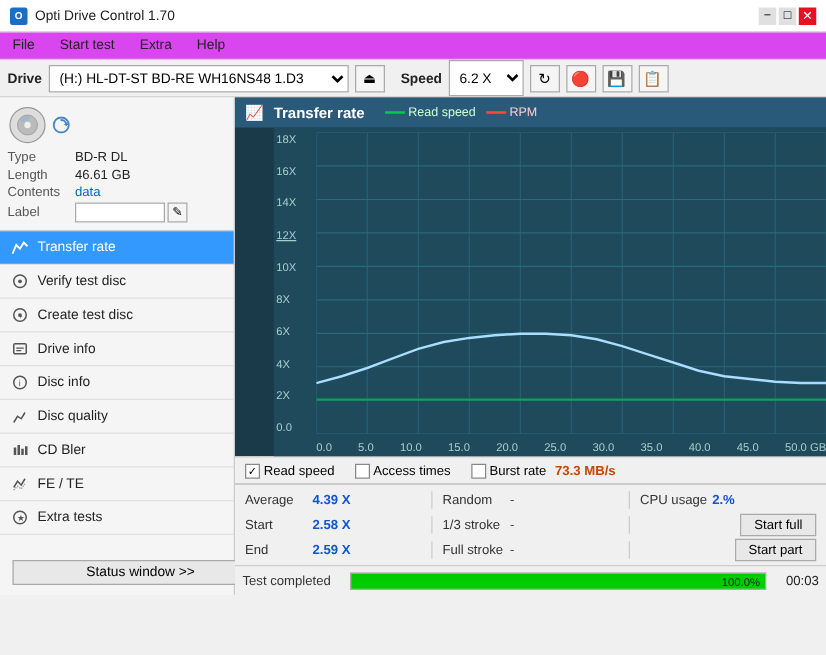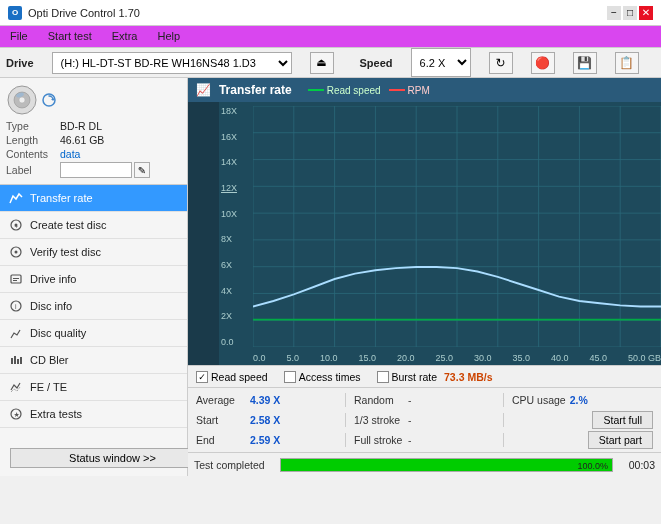--- a/index.html
+++ b/index.html
@@ -62,21 +62,21 @@
     }
 
     
     .drive-bar {
       background: #f0f0f0;
       display: flex;
       align-items: center;
       padding: 3px 6px;
       height: 30px;
       border-bottom: 1px solid #ccc;
-      gap: 18px;
+      gap: 5px;
     }
     .drive-label { font-size: 11px; font-weight: bold; color: #222; }
     .drive-select {
       height: 22px;
       font-size: 11px;
       border: 1px solid #aaa;
       background: white;
       padding: 0 4px;
       flex: 1;
       max-width: 240px;
@@ -428,33 +428,33 @@
               <polyline points="1,12 4,5 7,8 10,3 13,6" fill="none" stroke="white" stroke-width="1.5"></polyline>
             </svg>
         </div>
         <span>Transfer rate</span>
       </div>
       <div class="nav-item">
         <div class="nav-icon">
           <svg width="14" height="14" viewBox="0 0 14 14">
               <circle cx="7" cy="7" r="5" fill="none" stroke="#555" stroke-width="1.2"></circle>
               <circle cx="7" cy="7" r="1.5" fill="#555"></circle>
-              <text x="5.5" y="10" font-size="6" fill="#555">+</text>
-            </svg>
-        </div>
-        <span>Create test disc</span>
+            </svg>
+        </div>
+        <span>Verify test disc</span>
       </div>
       <div class="nav-item">
         <div class="nav-icon">
           <svg width="14" height="14" viewBox="0 0 14 14">
               <circle cx="7" cy="7" r="5" fill="none" stroke="#555" stroke-width="1.2"></circle>
               <circle cx="7" cy="7" r="1.5" fill="#555"></circle>
-            </svg>
-        </div>
-        <span>Verify test disc</span>
+              <text x="5.5" y="10" font-size="6" fill="#555">+</text>
+            </svg>
+        </div>
+        <span>Create test disc</span>
       </div>
       <div class="nav-item">
         <div class="nav-icon">
           <svg width="14" height="14" viewBox="0 0 14 14">
               <rect x="2" y="3" width="10" height="8" rx="1" fill="none" stroke="#555" stroke-width="1.2"></rect>
               <rect x="4" y="6" width="6" height="1" fill="#555"></rect>
               <rect x="4" y="8" width="4" height="1" fill="#555"></rect>
             </svg>
         </div>
         <span>Drive info</span>

